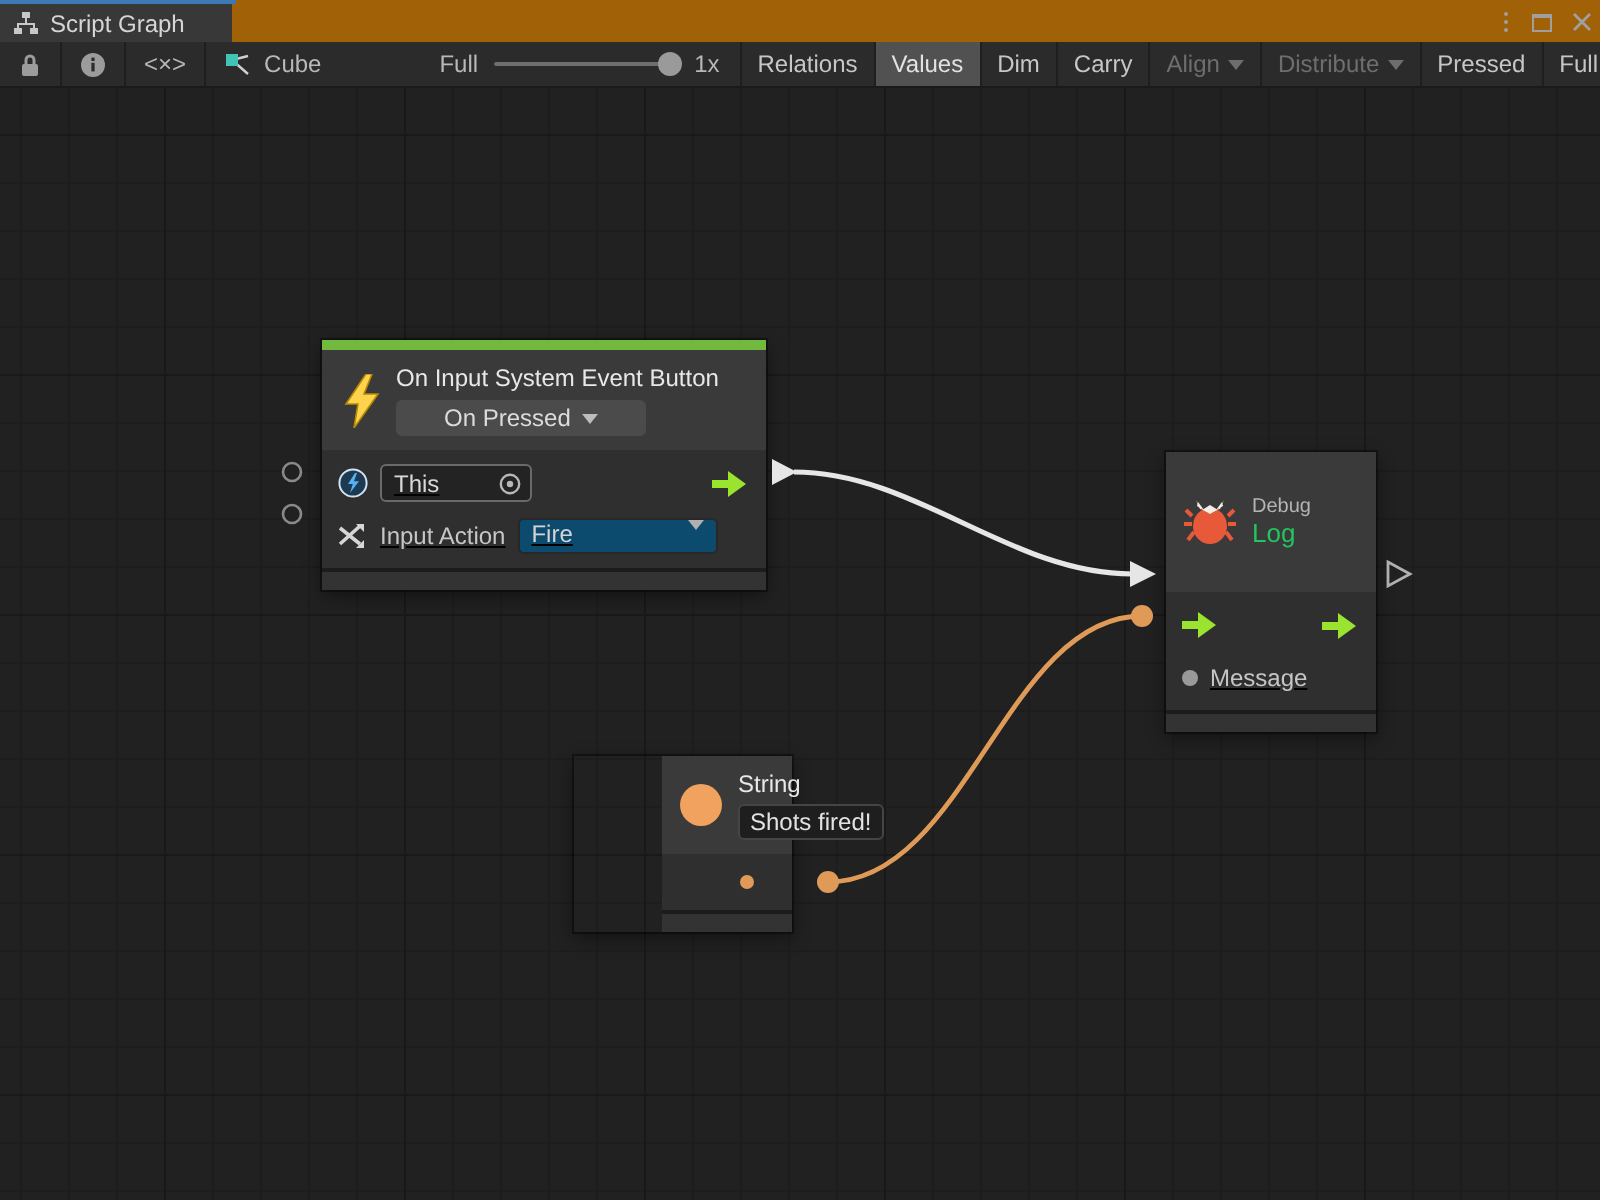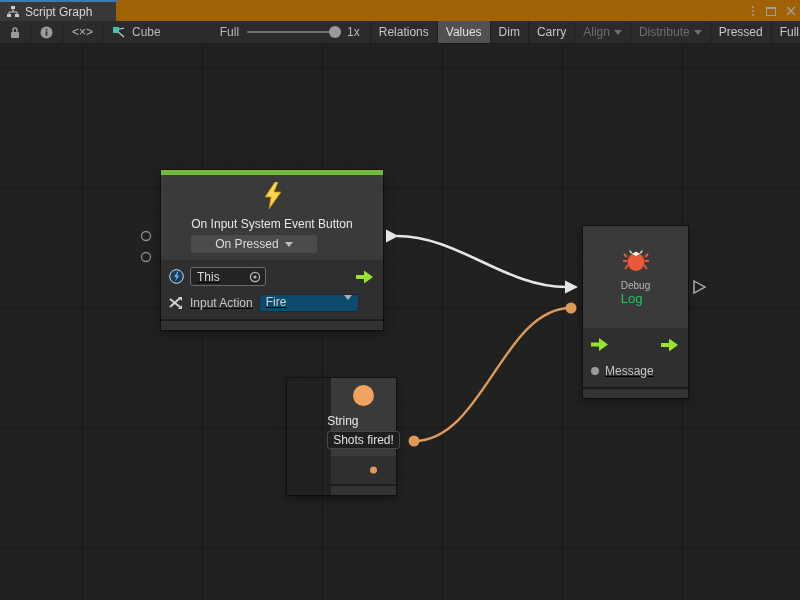--- a/index.html
+++ b/index.html
@@ -45,21 +45,21 @@
     background-image:
       linear-gradient(to right, #191919 1px, transparent 1px),
       linear-gradient(to bottom, #191919 1px, transparent 1px),
       linear-gradient(to right, #1d1d1d 1px, transparent 1px),
       linear-gradient(to bottom, #1d1d1d 1px, transparent 1px);
     background-size:120px 120px, 120px 120px, 24px 24px, 24px 24px;
     background-position:82px 0, 0 23px, 10px 0, 0 23px;}
 
   .node{position:absolute; box-shadow:0 0 0 1px rgba(0,0,0,.4), 0 3px 9px rgba(0,0,0,.45); font-size:12px;}
   .node .accent{height:5px; background:var(--accent-green);}
-  .node .header{background:#3a3a3a; display:flex; align-items:center; gap:8px; padding:7px 9px;flex-direction:column;}
+  .node .header{background:#3a3a3a; display:flex; align-items:center; gap:8px; padding:7px 9px;}
   .node .body{background:#2f2f2f; padding:6px 8px; display:flex; flex-direction:column; gap:5px;text-decoration:underline;}
   .node .footer{background:#333333; height:11px; border-top:2px solid #1c1c1c;}
   .row{display:flex; align-items:center; gap:6px; height:21px; position:relative;}
   .title{color:#e8e8e8;}
   .sub{color:#b4b4b4; font-size:10px;}
 
   
   .node-event{left:161px; top:126px; width:222px;}
   .dropdown-pill{margin-top:4px; background:#4b4b4b; border-radius:3px; padding:2px 24px; color:#dcdcdc;
                  display:inline-flex; align-items:center; gap:6px; width:max-content;}

